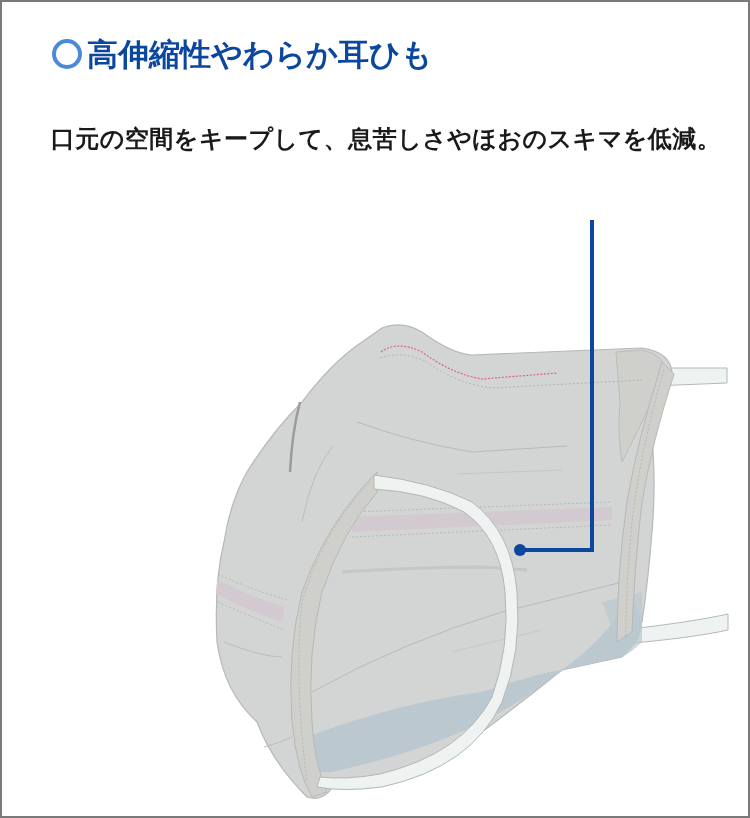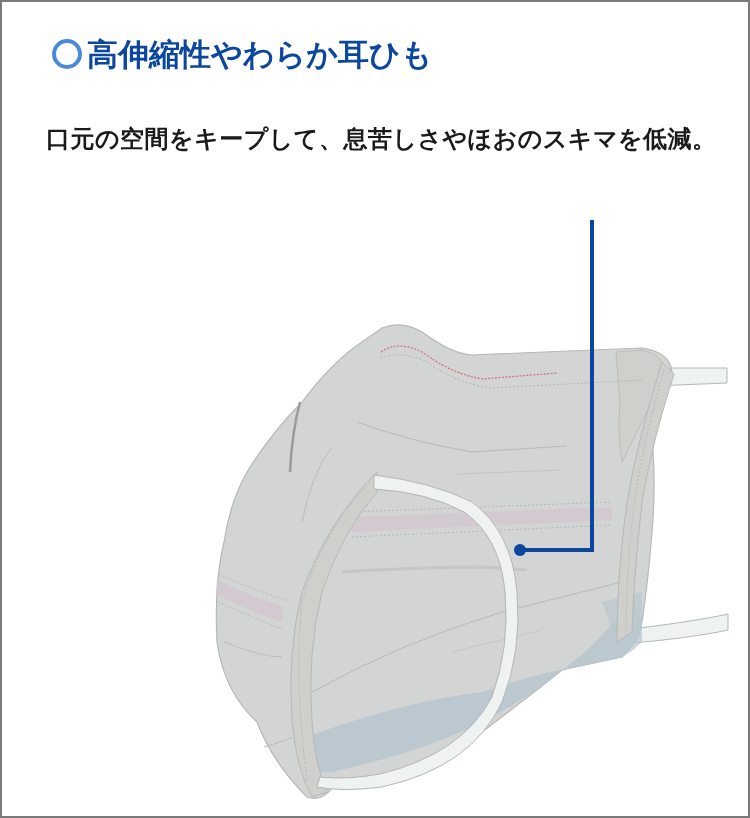--- a/index.html
+++ b/index.html
@@ -32,20 +32,21 @@
     }
     .heading .title { color: #0b479e; }
     .desc {
       position: absolute;
       left: 44px; top: 117px;
       width: 680px;
       font-size: 24px; font-weight: bold;
       color: #1a1a1a;
       line-height: 40px;
       letter-spacing: 0.5px;
+      text-align: center;
     }
     .illus {
       position: absolute;
       left: 0; top: 0;
       width: 750px; height: 818px;
     }
   </style>
 </head>
 <body>
 

